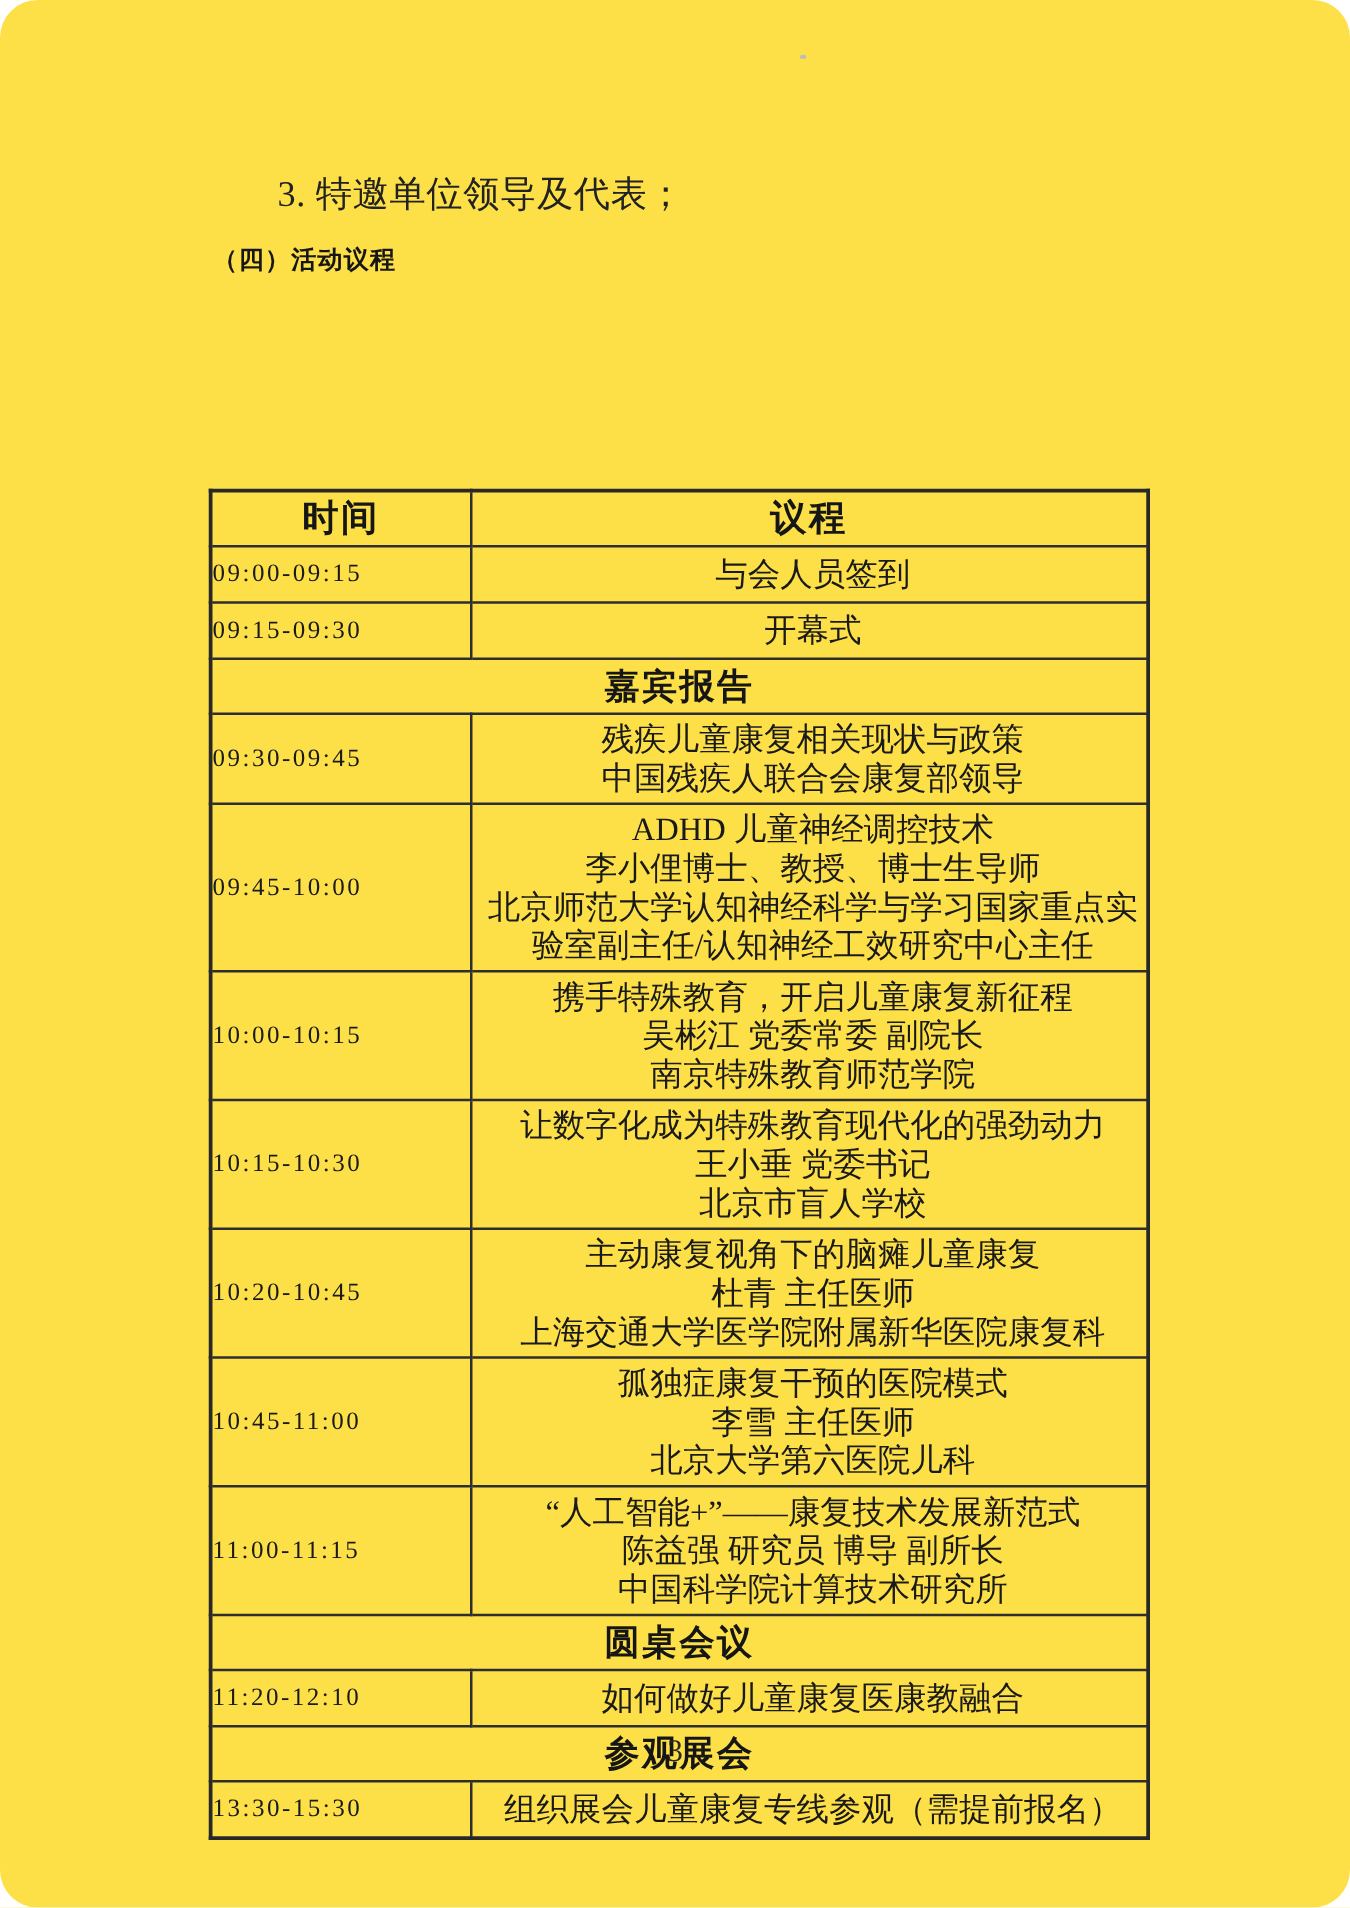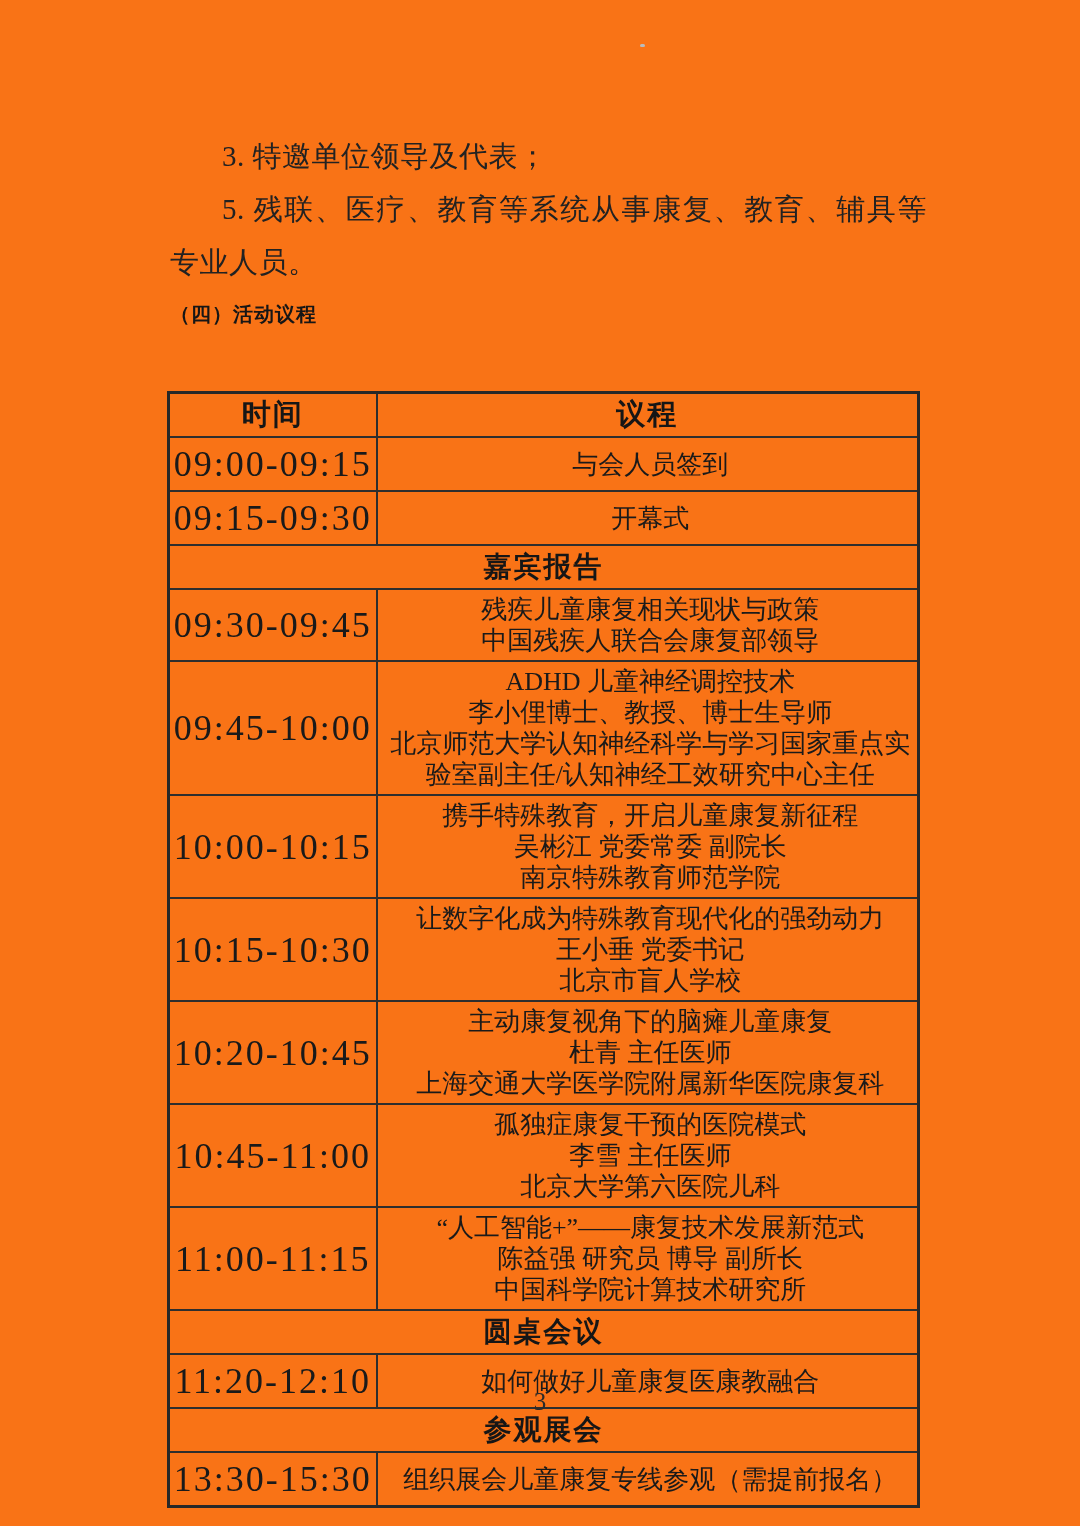--- a/index.html
+++ b/index.html
@@ -4,24 +4,25 @@
 <style>
   html, body {
     margin: 0;
     padding: 0;
     background: #ffffff;
   }
   .scan-page {
     position: relative;
     width: 1080px;
     height: 1526px;
-    background: #f97316;
+    background: #fde047;
     font-family: "Liberation Serif", serif;
     color: #1d1d1d;
     overflow: hidden;
+    border-radius: 30px;
   }
   
   .speck {
     position: absolute;
     left: 640px;
     top: 44px;
     width: 5px;
     height: 3px;
     background: #b9bcbe;
     border-radius: 2px;
@@ -69,22 +70,22 @@
   }
   th.col-header {
     height: 38px;
     font-size: 29px;
     font-weight: bold;
     text-align: center;
     letter-spacing: 2px;
     color: #161616;
   }
   td.time-cell {
-    text-align: center;
-    font-size: 36px;
+    text-align: left;
+    font-size: 20px;
     letter-spacing: 2px;
     white-space: nowrap;
     color: #1a1a1a;
     padding: 5px 0;
   }
   td.content-cell {
     font-size: 26px;
     color: #1a1a1a;
     padding: 4px 6px 4px 12px;
   }
@@ -121,21 +122,20 @@
 </style>
 </head>
 <body>
 
 <div class="scan-page">
 
   <div class="speck"></div>
 
   <div class="intro">
     <p>3. 特邀单位领导及代表；</p>
-    <p>5. 残联、医疗、教育等系统从事康复、教育、辅具等专业人员。</p>
     <p class="heading">（四）活动议程</p>
   </div>
 
   <table class="agenda">
     <colgroup>
       <col style="width:208px">
       <col style="width:542px">
     </colgroup>
     <thead>
       <tr>

